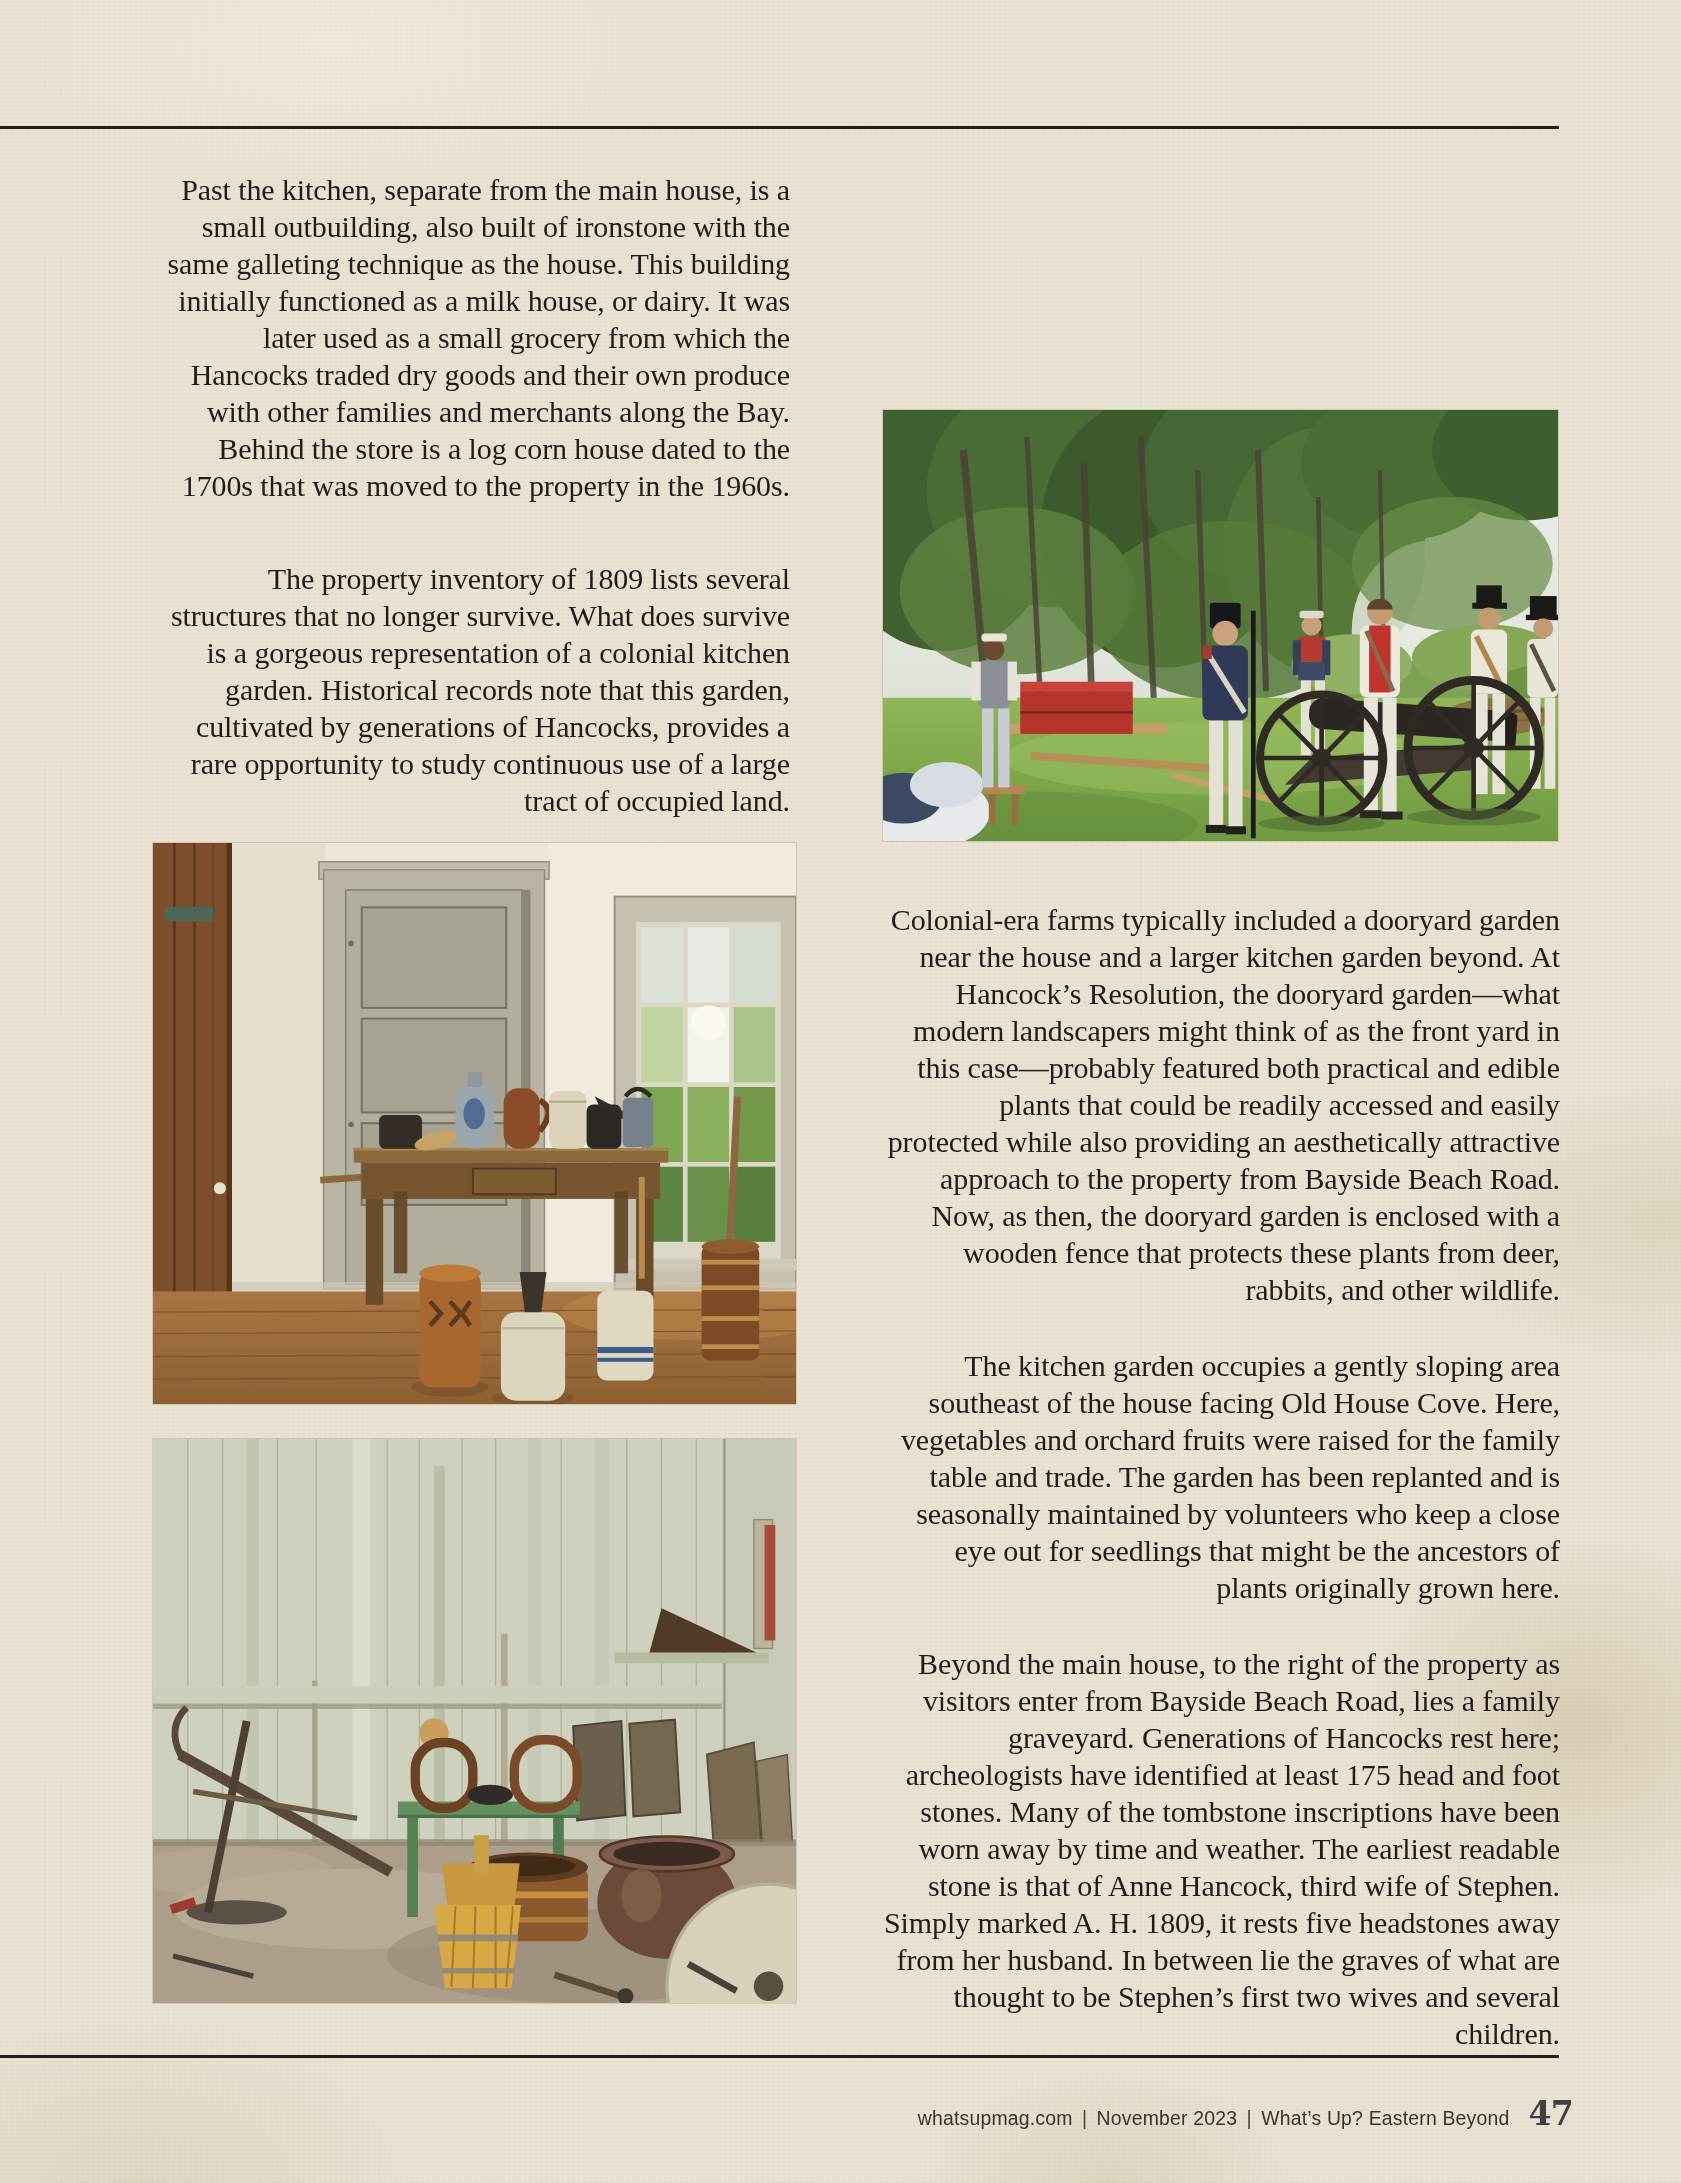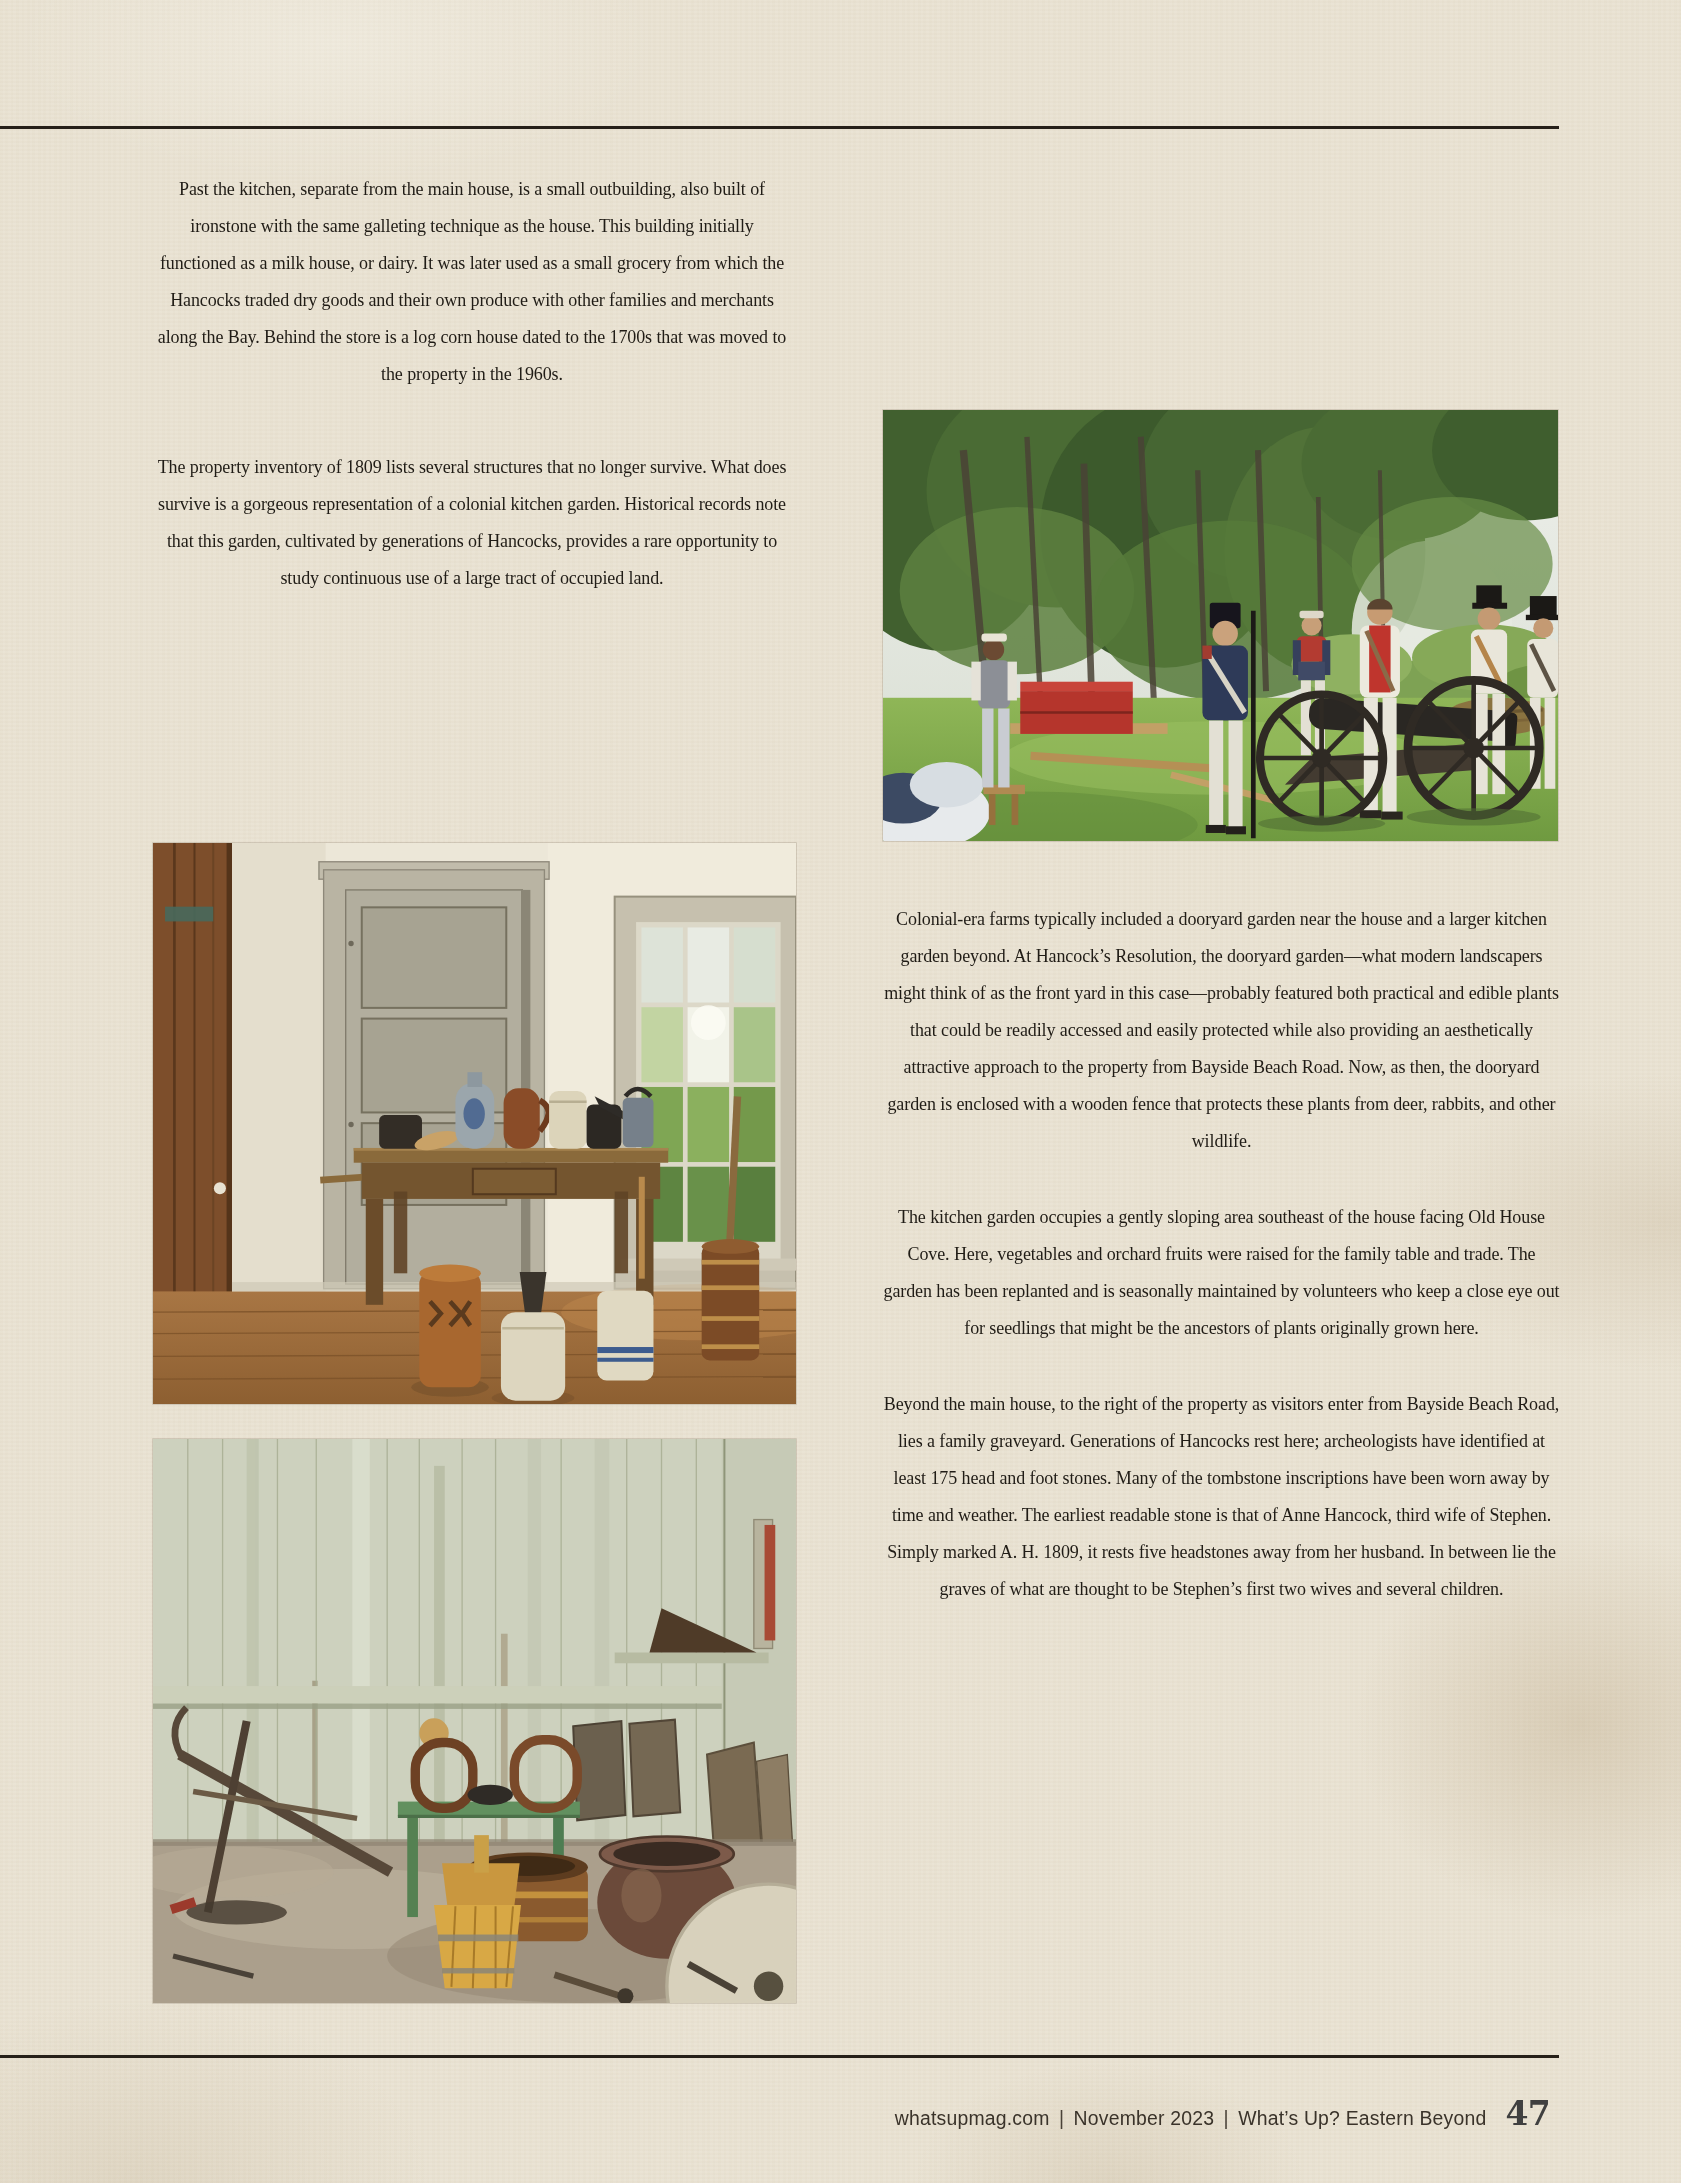--- a/index.html
+++ b/index.html
@@ -13,33 +13,33 @@
       radial-gradient(ellipse 281px 174px at 66% 100%, rgba(140,112,66,.12), rgba(140,112,66,0) 70%),
       radial-gradient(ellipse 469px 201px at 20% 2%, rgba(255,255,250,.25), rgba(255,255,250,0) 70%),
       repeating-linear-gradient(0deg, rgba(120,100,70,.018) 0 2px, rgba(255,255,255,.02) 2px 4px),
       repeating-linear-gradient(90deg, rgba(120,100,70,.014) 0 2.7px, rgba(255,255,255,.016) 2.7px 5.4px);
     font-family:"Liberation Serif","DejaVu Serif",serif;
     color:#201c16;
   }
   .rule{position:absolute;left:0;height:3.3px;background:#262019;}
   .rule.top{top:126px;width:1559px;}
   .rule.bottom{top:2055px;width:1559px;}
-  .col{position:absolute;font-size:18px;line-height:37px;letter-spacing:-0.1px;text-align:center;}
+  .col{position:absolute;font-size:30px;line-height:37px;letter-spacing:-0.1px;text-align:right;}
   .col p{margin:0;}
   #left-col{left:154px;top:171px;width:636px;}
   #left-col p{margin-bottom:56px;}
   #right-col{left:883px;top:901px;width:677px;}
   #right-col p{margin-bottom:39px;}
   .photo{position:absolute;overflow:hidden;box-shadow:0 0 0 0.7px rgba(90,80,60,.25);}
   .photo svg{display:block;width:100%;height:100%;}
   #photo-cannon{left:883px;top:410px;width:675px;height:431px;}
   #photo-kitchen{left:153px;top:843px;width:643px;height:561px;}
   #photo-shed{left:153px;top:1439px;width:643px;height:564px;}
   #footer{
-    position:absolute;right:131px;top:2094px;display:flex;align-items:baseline;
+    position:absolute;right:108px;top:2094px;display:flex;align-items:baseline;
     font-family:"Liberation Sans","DejaVu Sans",sans-serif;font-size:19.4px;color:#3a332a;
     letter-spacing:0.2px;
     text-align:center;
   }
   #footer .sep{margin:0 9.4px;color:#4a4238;font-weight:400;}
   #page-num{
     font-family:"DejaVu Serif","Liberation Serif",serif;font-weight:bold;
     font-size:33px;color:#404040;margin-left:19px;letter-spacing:-0.7px;
   }
 </style>

